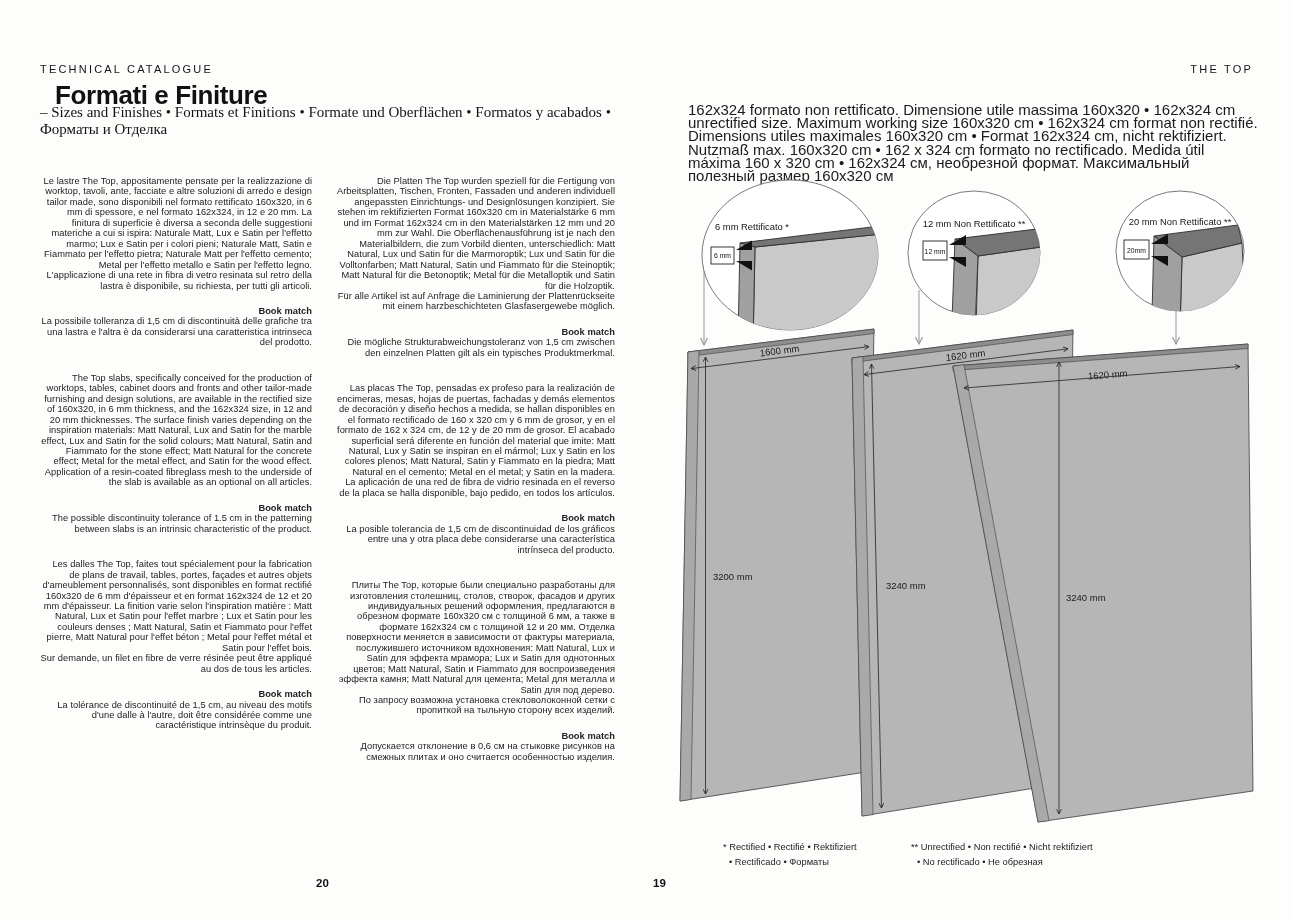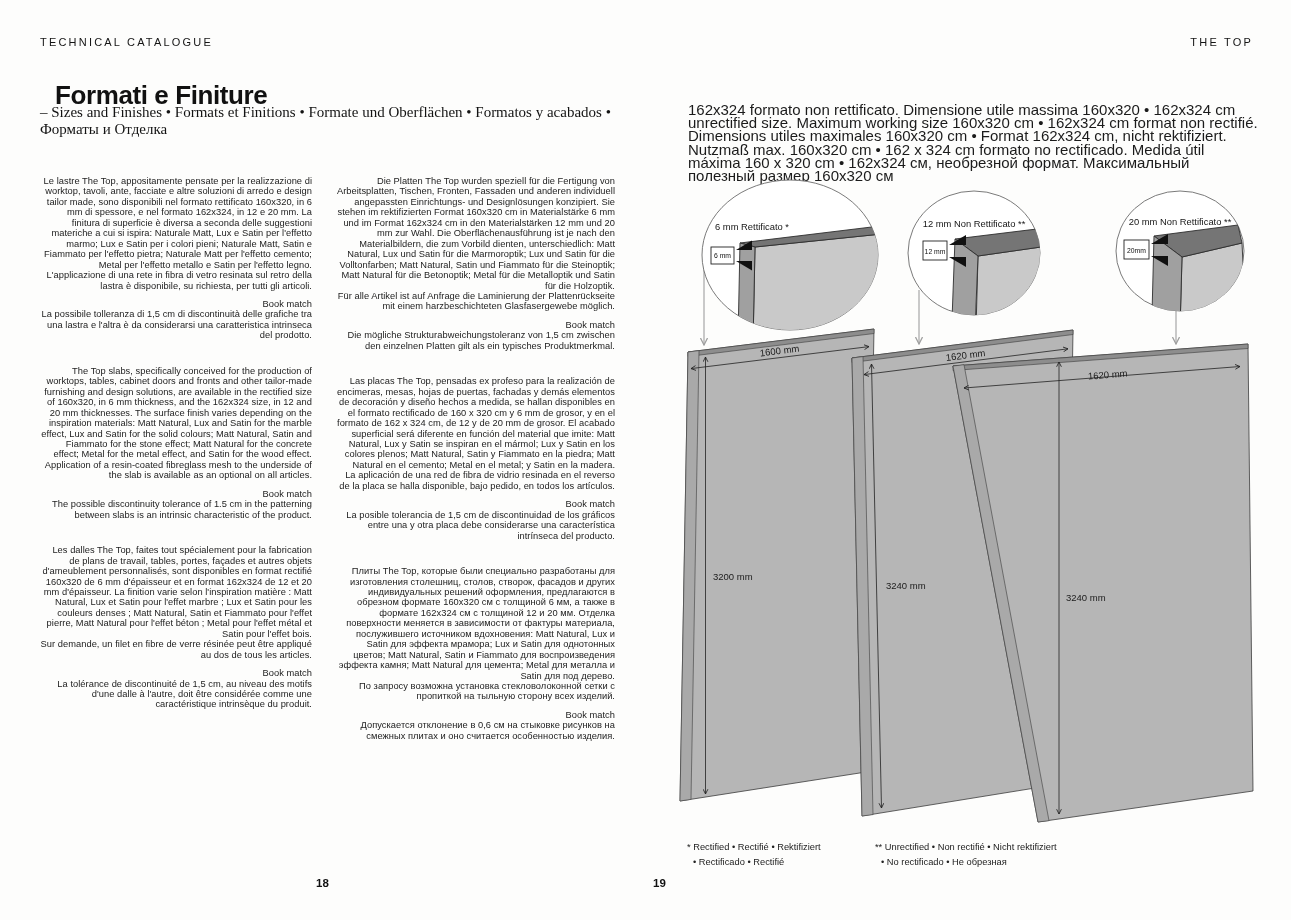--- a/index.html
+++ b/index.html
@@ -8,21 +8,21 @@
     background:#fdfdfc;color:#1e1e1e;
     font-family:"Liberation Sans",sans-serif;
     -webkit-font-smoothing:antialiased;
   }
   .page{position:absolute;top:0;height:920px;}
   #page-left{left:0;width:645px;}
   #page-right{left:645px;width:646px;}
 
   .running-head{
     position:absolute;font-size:11px;letter-spacing:2.2px;color:#141414;
-    font-weight:500;white-space:nowrap;
+    font-weight:500;white-space:nowrap;margin-top:27px;
   }
   #head-left{left:40px;top:36px;}
   #head-right{right:38px;top:36px;text-align:right;}
 
   #title{
     position:absolute;left:39px;top:64px;font-size:26px;font-weight:700;
     letter-spacing:-0.4px;color:#111;
   }
   #subtitle{
     position:absolute;left:40px;top:104px;width:590px;
@@ -31,35 +31,35 @@
 
   #columns{
     position:absolute;left:40px;top:176px;display:flex;
   }
   .col{font-size:9.3px;line-height:10.45px;letter-spacing:0.04px;color:#222;}
   .col-1{width:272px;margin-right:21px;}
   .col-2{width:282px;}
   .sec{margin-top:25px;text-align:right;}
   .sec:first-child{margin-top:0;}
   .body-par{white-space:pre-line;}
-  .bm-title{font-weight:400;margin-top:8px;}
+  .bm-title{font-weight:700;margin-top:15px;}
 
   .pagenum{position:absolute;top:877px;font-size:11.5px;font-weight:700;color:#111;}
   #pagenum-left{left:0;width:645px;text-align:center;}
   #pagenum-right{left:8px;width:646px;text-align:left;}
 
   #intro{
     position:absolute;left:43px;top:103px;width:572px;
     font-size:15px;line-height:13.2px;color:#1b1b1b;
   }
 
   #diagram-svg{position:absolute;left:0;top:0;}
 
   .footnote{
-    position:absolute;top:840px;font-size:9.3px;line-height:15px;color:#222;
+    position:absolute;top:840px;font-size:9.3px;line-height:15px;color:#222;margin-left:36px;
   }
   #footnote-1{left:42px;}
   #footnote-2{left:230px;}
   .fn-l2{padding-left:6px;}
 
   .dim-label{font-size:9.5px;fill:#1b1b1b;}
   .circ-label{font-size:9.4px;fill:#161616;}
   .thick-label{font-size:6.8px;fill:#111;}
 </style>
 </head>
@@ -108,21 +108,21 @@
       </div>
       <div class="sec">
         <div class="body-par">Плиты The Top, которые были специально разработаны для изготовления столешниц, столов, створок, фасадов и других индивидуальных решений оформления, предлагаются в обрезном формате 160x320 см с толщиной 6 мм, а также в формате 162x324 см с толщиной 12 и 20 мм. Отделка поверхности меняется в зависимости от фактуры материала, послужившего источником вдохновения: Matt Natural, Lux и Satin для эффекта мрамора; Lux и Satin для однотонных цветов; Matt Natural, Satin и Fiammato для воспроизведения эффекта камня; Matt Natural для цемента; Metal для металла и Satin для под дерево.
 По запросу возможна установка стекловолоконной сетки с пропиткой на тыльную сторону всех изделий.</div>
         <div class="bm-title">Book match</div>
         <div class="body-par">Допускается отклонение в 0,6 см на стыковке рисунков на смежных плитах и оно считается особенностью изделия.</div>
       </div>
     </div>
   </div>
 
-  <div class="pagenum" id="pagenum-left">18</div>
+  <div class="pagenum" id="pagenum-left">20</div>
 </div>
 
 <div class="page" id="page-right">
   <div class="running-head" id="head-right">THE TOP</div>
 
   <div id="intro">162x324 formato non rettificato. Dimensione utile massima 160x320 • 162x324 cm unrectified size. Maximum working size 160x320 cm • 162x324 cm format non rectifié. Dimensions utiles maximales 160x320 cm • Format 162x324 cm, nicht rektifiziert. Nutzmaß max. 160x320 cm • 162 x 324 cm formato no rectificado. Medida útil máxima 160 x 320 cm • 162x324 см, необрезной формат. Максимальный полезный размер 160x320 см</div>
 
   <svg id="diagram-svg" width="646" height="920" viewBox="645 0 646 920">
     <defs>
       <marker id="mA" viewBox="0 0 10 10" refX="8.5" refY="5" markerWidth="7.5" markerHeight="7.5" orient="auto-start-reverse">
@@ -214,21 +214,21 @@
       <text class="circ-label" x="1180" y="225" text-anchor="middle">20 mm Non Rettificato **</text>
       <rect x="1124" y="240" width="25" height="19" fill="#fff" stroke="#222" stroke-width="0.9"></rect>
       <text class="thick-label" x="1136.5" y="252.5" text-anchor="middle">20mm</text>
       <polygon points="1151,244 1168,234 1168,244" fill="#111"></polygon>
       <polygon points="1151,256 1168,256 1168,266" fill="#111"></polygon>
     </g>
   </svg>
 
   <div class="footnote" id="footnote-1">
     <div>* Rectified • Rectifié • Rektifiziert</div>
-    <div class="fn-l2">• Rectificado • Rectifié</div>
+    <div class="fn-l2">• Rectificado • Форматы</div>
   </div>
   <div class="footnote" id="footnote-2">
     <div>** Unrectified • Non rectifié • Nicht rektifiziert</div>
     <div class="fn-l2">• No rectificado • Не обрезная</div>
   </div>
 
   <div class="pagenum" id="pagenum-right">19</div>
 </div>
 
 </body></html>

